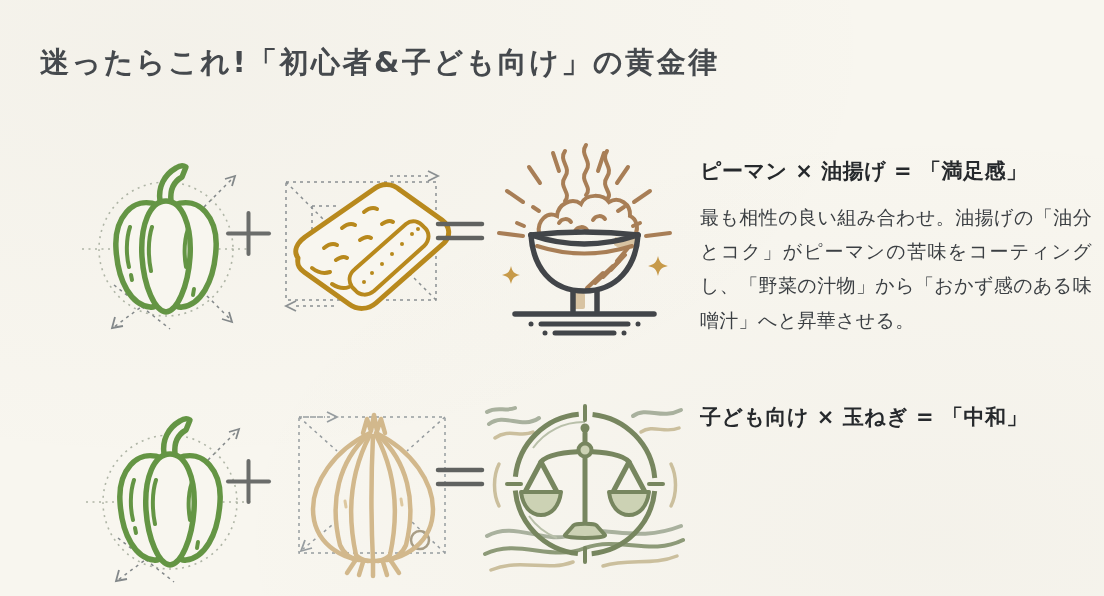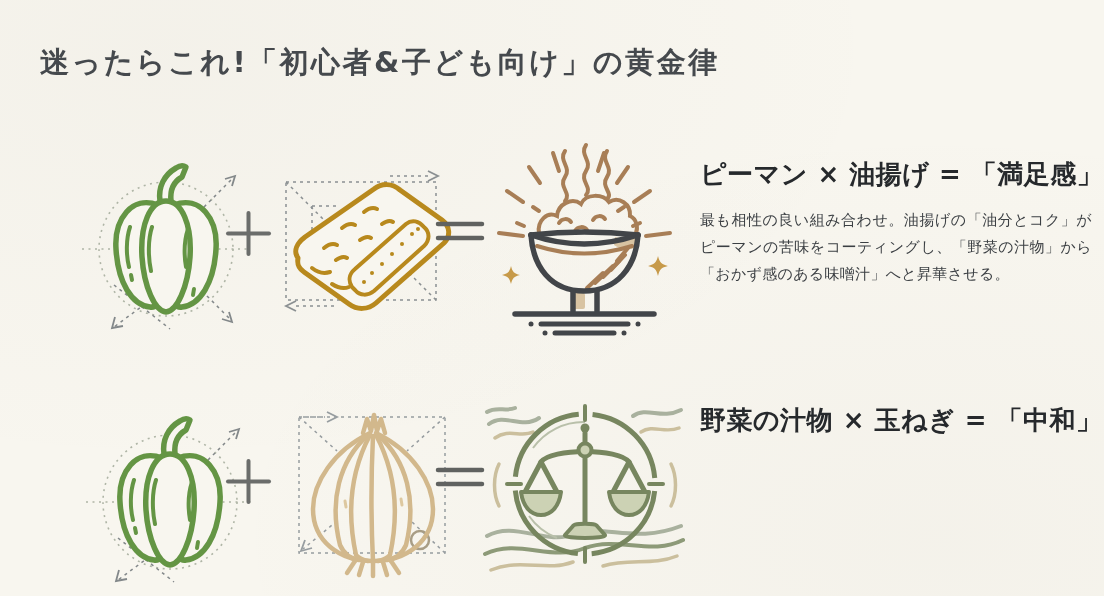--- a/index.html
+++ b/index.html
@@ -15,25 +15,25 @@
   }
   .stage{position:absolute;left:0;top:0;width:980px;height:596px;margin-top:11px;}
   .title{
     position:absolute;left:40px;top:32px;
     font-size:29px;font-weight:600;letter-spacing:2.5px;
     color:#45494d;white-space:nowrap;
   }
   .icon{position:absolute;}
   .textblock{position:absolute;width:392px;}
   .combo-heading{
-    font-size:26px;font-weight:700;color:#26292c;
+    font-size:21px;font-weight:700;color:#26292c;
     letter-spacing:0.5px;white-space:nowrap;
   }
   .combo-body{
-    margin-top:15px;font-size:15px;line-height:1.8;
+    margin-top:15px;font-size:19px;line-height:1.8;
     letter-spacing:0.3px;color:#3b3f43;text-align:justify;
   }
   svg{display:block;overflow:visible;}
 </style>
 </head>
 <body>
 
 <div class="stage">
 
   <div class="title">迷ったらこれ!「初心者&amp;子ども向け」の黄金律</div>
@@ -316,16 +316,16 @@
       <circle cx="100" cy="64" r="6.5" fill="#ccd2b4" stroke="#77865f" stroke-width="4"></circle>
       <g fill="#ccd2b4" stroke="#77865f" stroke-width="4" stroke-linejoin="round">
         <path d="M36,106 C38,121 46,129 56,129 C66,129 74,121 76,106 Z"></path>
         <path d="M124,106 C126,121 134,129 144,129 C154,129 162,121 164,106 Z"></path>
         <path d="M88,140 C88,137 112,137 112,140 L120,149 C121,153 79,153 80,149 Z"></path>
       </g>
     </svg>
   </div>
 
   <div class="textblock" style="left:700px;top:392px;">
-    <div class="combo-heading">野菜の汁物 × 玉ねぎ = 「中和」</div>
+    <div class="combo-heading">子ども向け × 玉ねぎ = 「中和」</div>
   </div>
 
 </div>
 
 </body></html>

